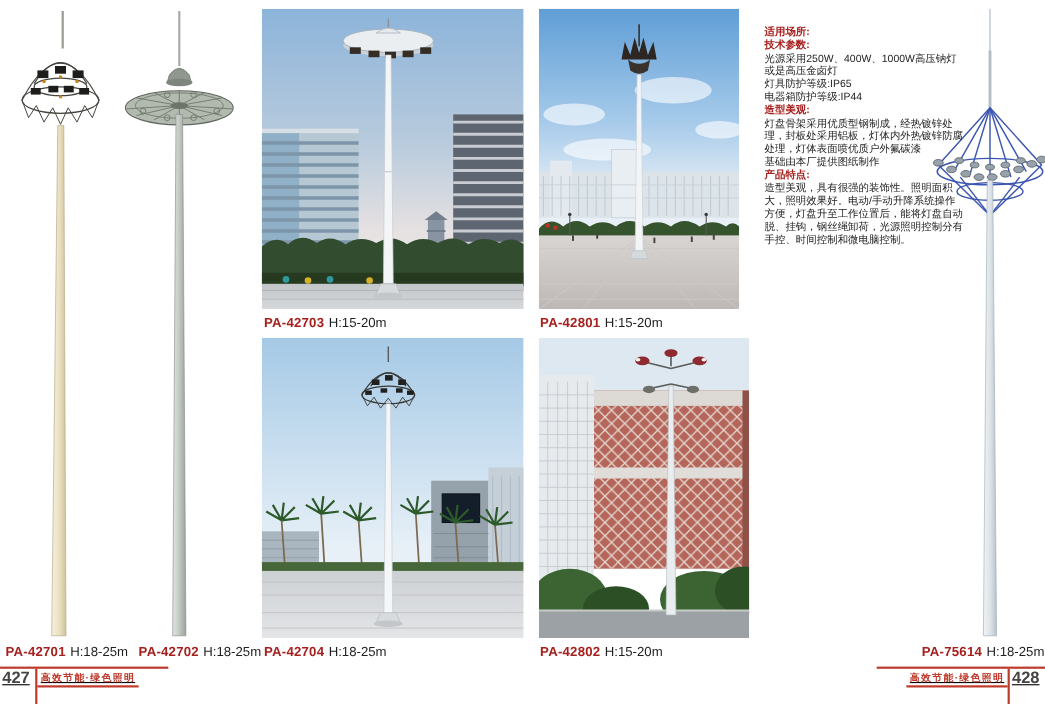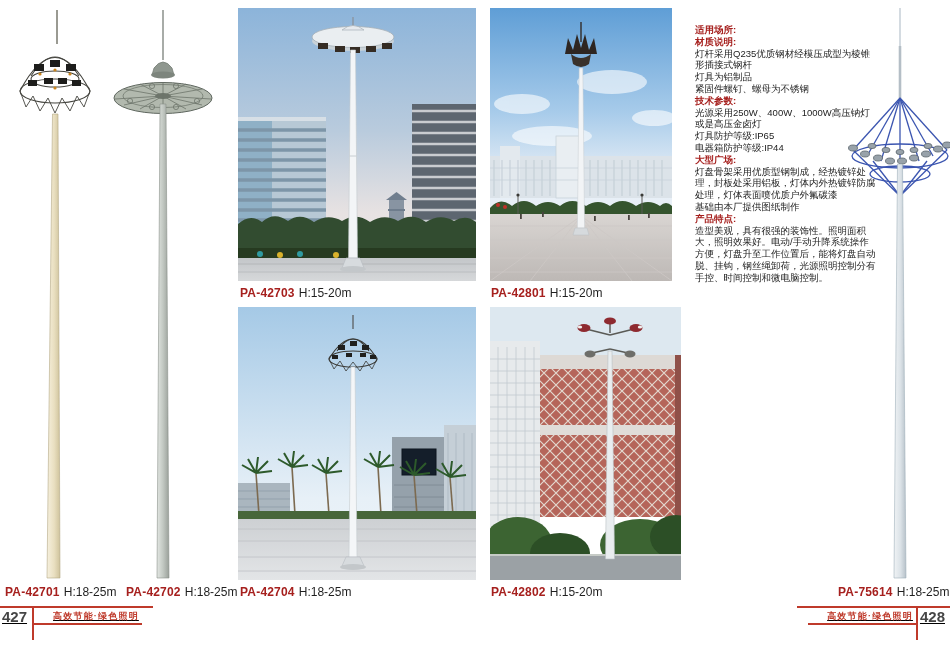--- a/index.html
+++ b/index.html
@@ -15,21 +15,21 @@
          line-height:11.8px;color:#232323;}
   .specs p{margin:0;}
   .spec-title{color:#a6201e;font-weight:bold;}
   
   .footer{position:absolute;top:606px;width:153px;}
   .footer .rule{height:2px;background:#bf3a2b;}
   .frow{display:flex;align-items:flex-start;text-decoration:underline;}
   .fpage{font-size:15px;font-weight:bold;color:#454545;padding:1px 5px 0 2px;line-height:16px;}
   .fvline{width:2px;background:#bf3a2b;height:32px;flex:0 0 2px;}
   .fslogan{color:#bf3a2b;font-size:9px;font-weight:bold;letter-spacing:1.2px;
-           padding:3px 3px 2px 19px;border-bottom:2px solid #bf3a2b;line-height:10px;}
+           padding:3px 3px 2px 3px;border-bottom:2px solid #bf3a2b;line-height:10px;}
 </style>
 </head>
 <body>
 
 <div class="page">
 
   <svg class="abs" style="left:0;top:6px" width="110" height="574" viewBox="0 0 110 574">
     <defs>
       <linearGradient id="cream" x1="0" y1="0" x2="1" y2="0">
         <stop offset="0" stop-color="#f6f0de"></stop>
@@ -420,33 +420,27 @@
     <g>
       <polygon points="52.5,158 57.5,158 61,572 49,572" fill="url(#whitepole)" stroke="#9fb0ba" stroke-width="0.6"></polygon>
     </g>
   </svg>
 
   <div class="specs">
     <div>
       <p class="spec-title">适用场所:</p>
     </div>
     <div>
-      <p class="spec-title">材质说明:</p>
-      <p>灯杆采用Q235优质钢材经模压成型为棱锥形插接式钢杆</p>
-      <p>灯具为铝制品</p>
-      <p>紧固件螺钉、螺母为不锈钢</p>
-    </div>
-    <div>
       <p class="spec-title">技术参数:</p>
       <p>光源采用250W、400W、1000W高压钠灯或是高压金卤灯</p>
       <p>灯具防护等级:IP65</p>
       <p>电器箱防护等级:IP44</p>
     </div>
     <div>
-      <p class="spec-title">大型广场:</p>
+      <p class="spec-title">造型美观:</p>
       <p>灯盘骨架采用优质型钢制成，经热镀锌处理，封板处采用铝板，灯体内外热镀锌防腐处理，灯体表面喷优质户外氟碳漆</p>
       <p>基础由本厂提供图纸制作</p>
     </div>
     <div>
       <p class="spec-title">产品特点:</p>
       <p>造型美观，具有很强的装饰性。照明面积大，照明效果好。电动/手动升降系统操作方便，灯盘升至工作位置后，能将灯盘自动脱、挂钩，钢丝绳卸荷，光源照明控制分有手控、时间控制和微电脑控制。</p>
     </div>
   </div>
 
   <div class="plabel" style="left:5px;top:585px">

